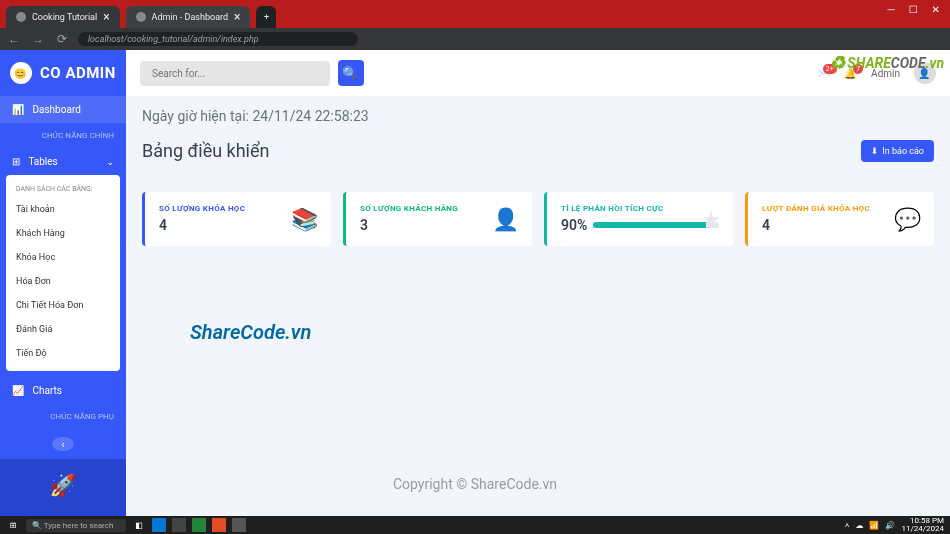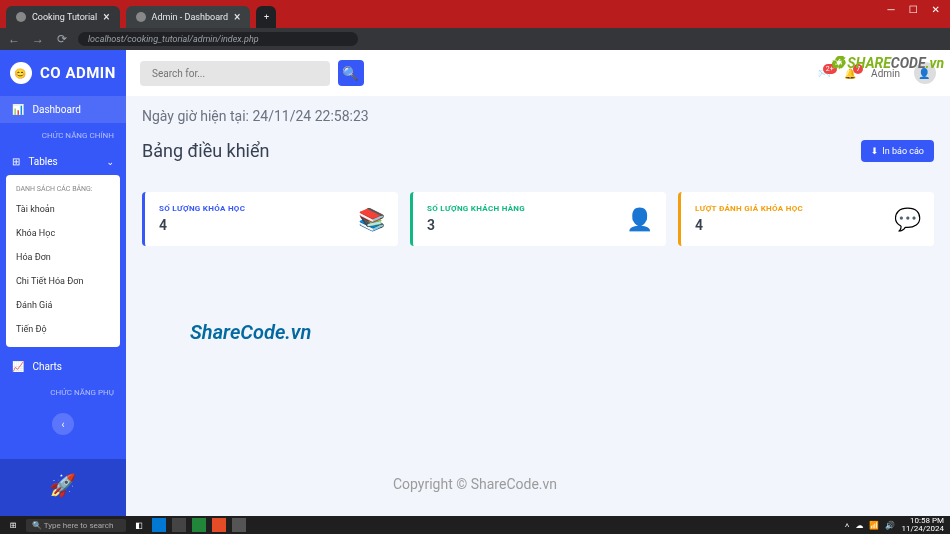--- a/index.html
+++ b/index.html
@@ -122,20 +122,21 @@
     </div>
     <div class="nav-section">CHỨC NĂNG CHÍNH</div>
     <div class="nav-item">
       <span>⊞</span>
       <span>Tables</span>
       <span class="chev">⌄</span>
     </div>
     <div class="sub-panel">
       <div class="sub-header">DANH SÁCH CÁC BẢNG:</div>
       <div class="sub-item">Tài khoản</div>
+      <div class="sub-item">Khách Hàng</div>
       <div class="sub-item">Khóa Học</div>
       <div class="sub-item">Hóa Đơn</div>
       <div class="sub-item">Chi Tiết Hóa Đơn</div>
       <div class="sub-item">Đánh Giá</div>
       <div class="sub-item">Tiến Độ</div>
     </div>
     <div class="nav-item">
       <span>📈</span>
       <span>Charts</span>
     </div>
@@ -186,20 +187,30 @@
       <div class="cards">
         <div class="card blue">
           <div class="card-label">SỐ LƯỢNG KHÓA HỌC</div>
           <div class="card-value">4</div>
           <div class="card-icon">📚</div>
         </div>
         <div class="card green">
           <div class="card-label">SỐ LƯỢNG KHÁCH HÀNG</div>
           <div class="card-value">3</div>
           <div class="card-icon">👤</div>
+        </div>
+        <div class="card teal">
+          <div class="card-label">TỈ LỆ PHẢN HỒI TÍCH CỰC</div>
+          <div class="progress-row">
+            <div class="card-value">90%</div>
+            <div class="progress-bar">
+                <div class="progress-fill"></div>
+              </div>
+          </div>
+          <div class="card-icon">★</div>
         </div>
         <div class="card yellow">
           <div class="card-label">LƯỢT ĐÁNH GIÁ KHÓA HỌC</div>
           <div class="card-value">4</div>
           <div class="card-icon">💬</div>
         </div>
       </div>
     </div>
 
     <div class="corner-logo">

